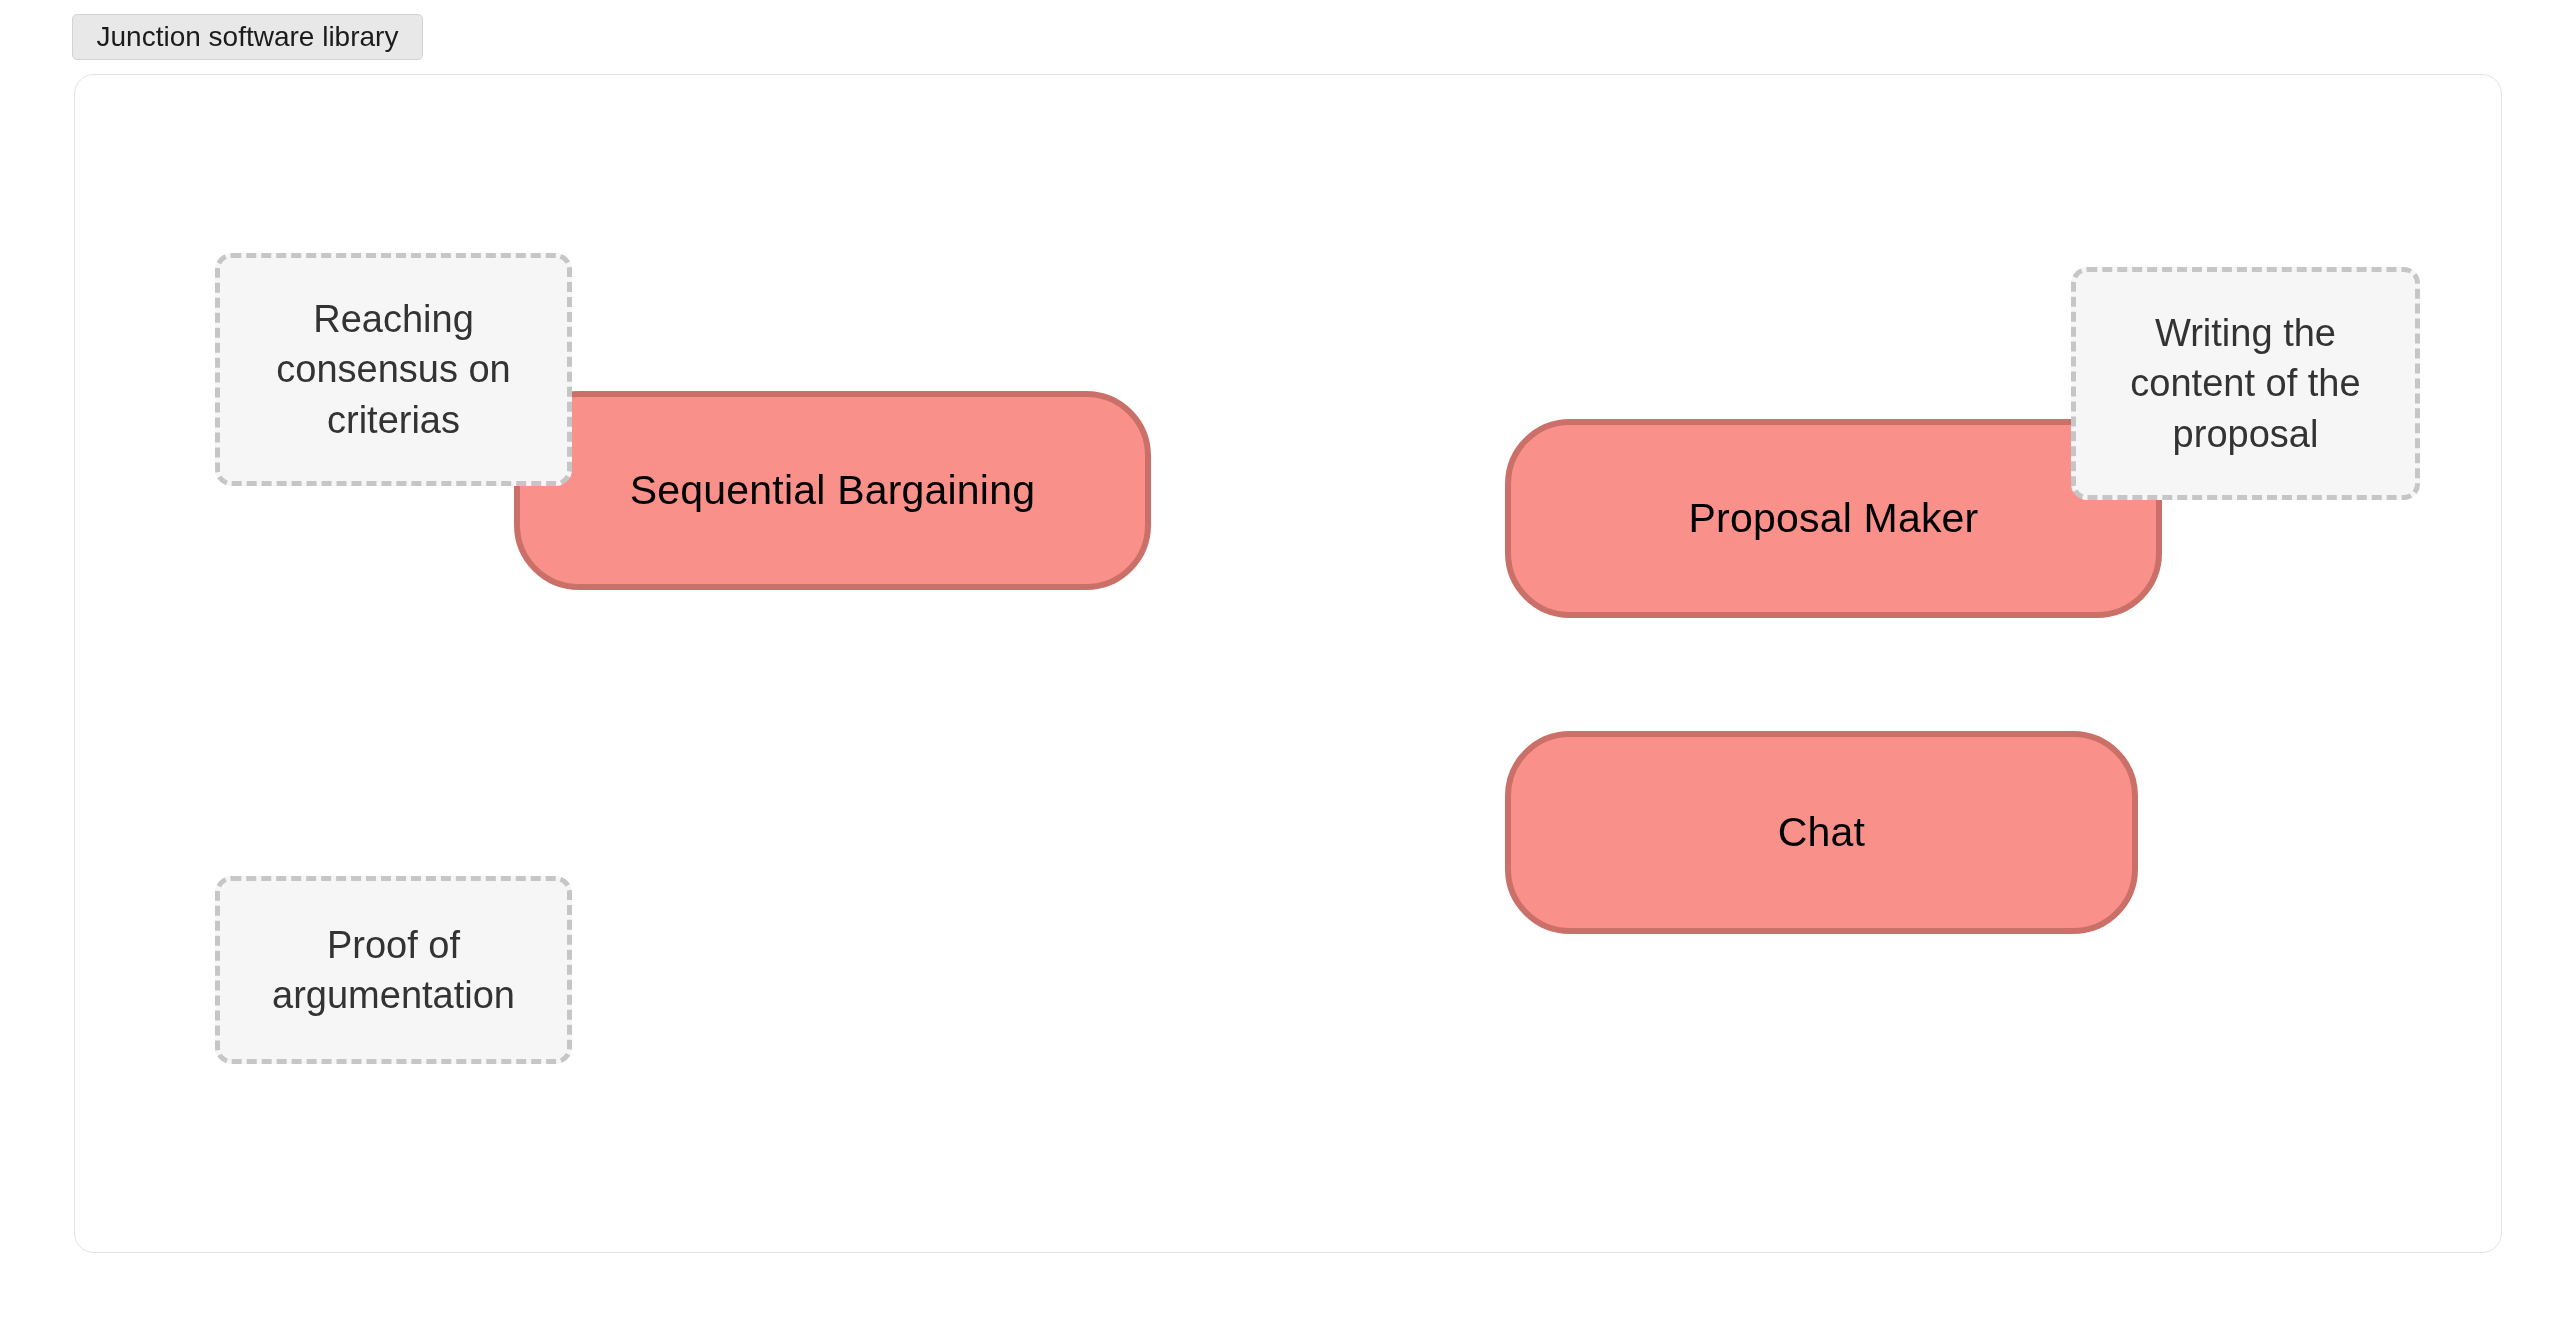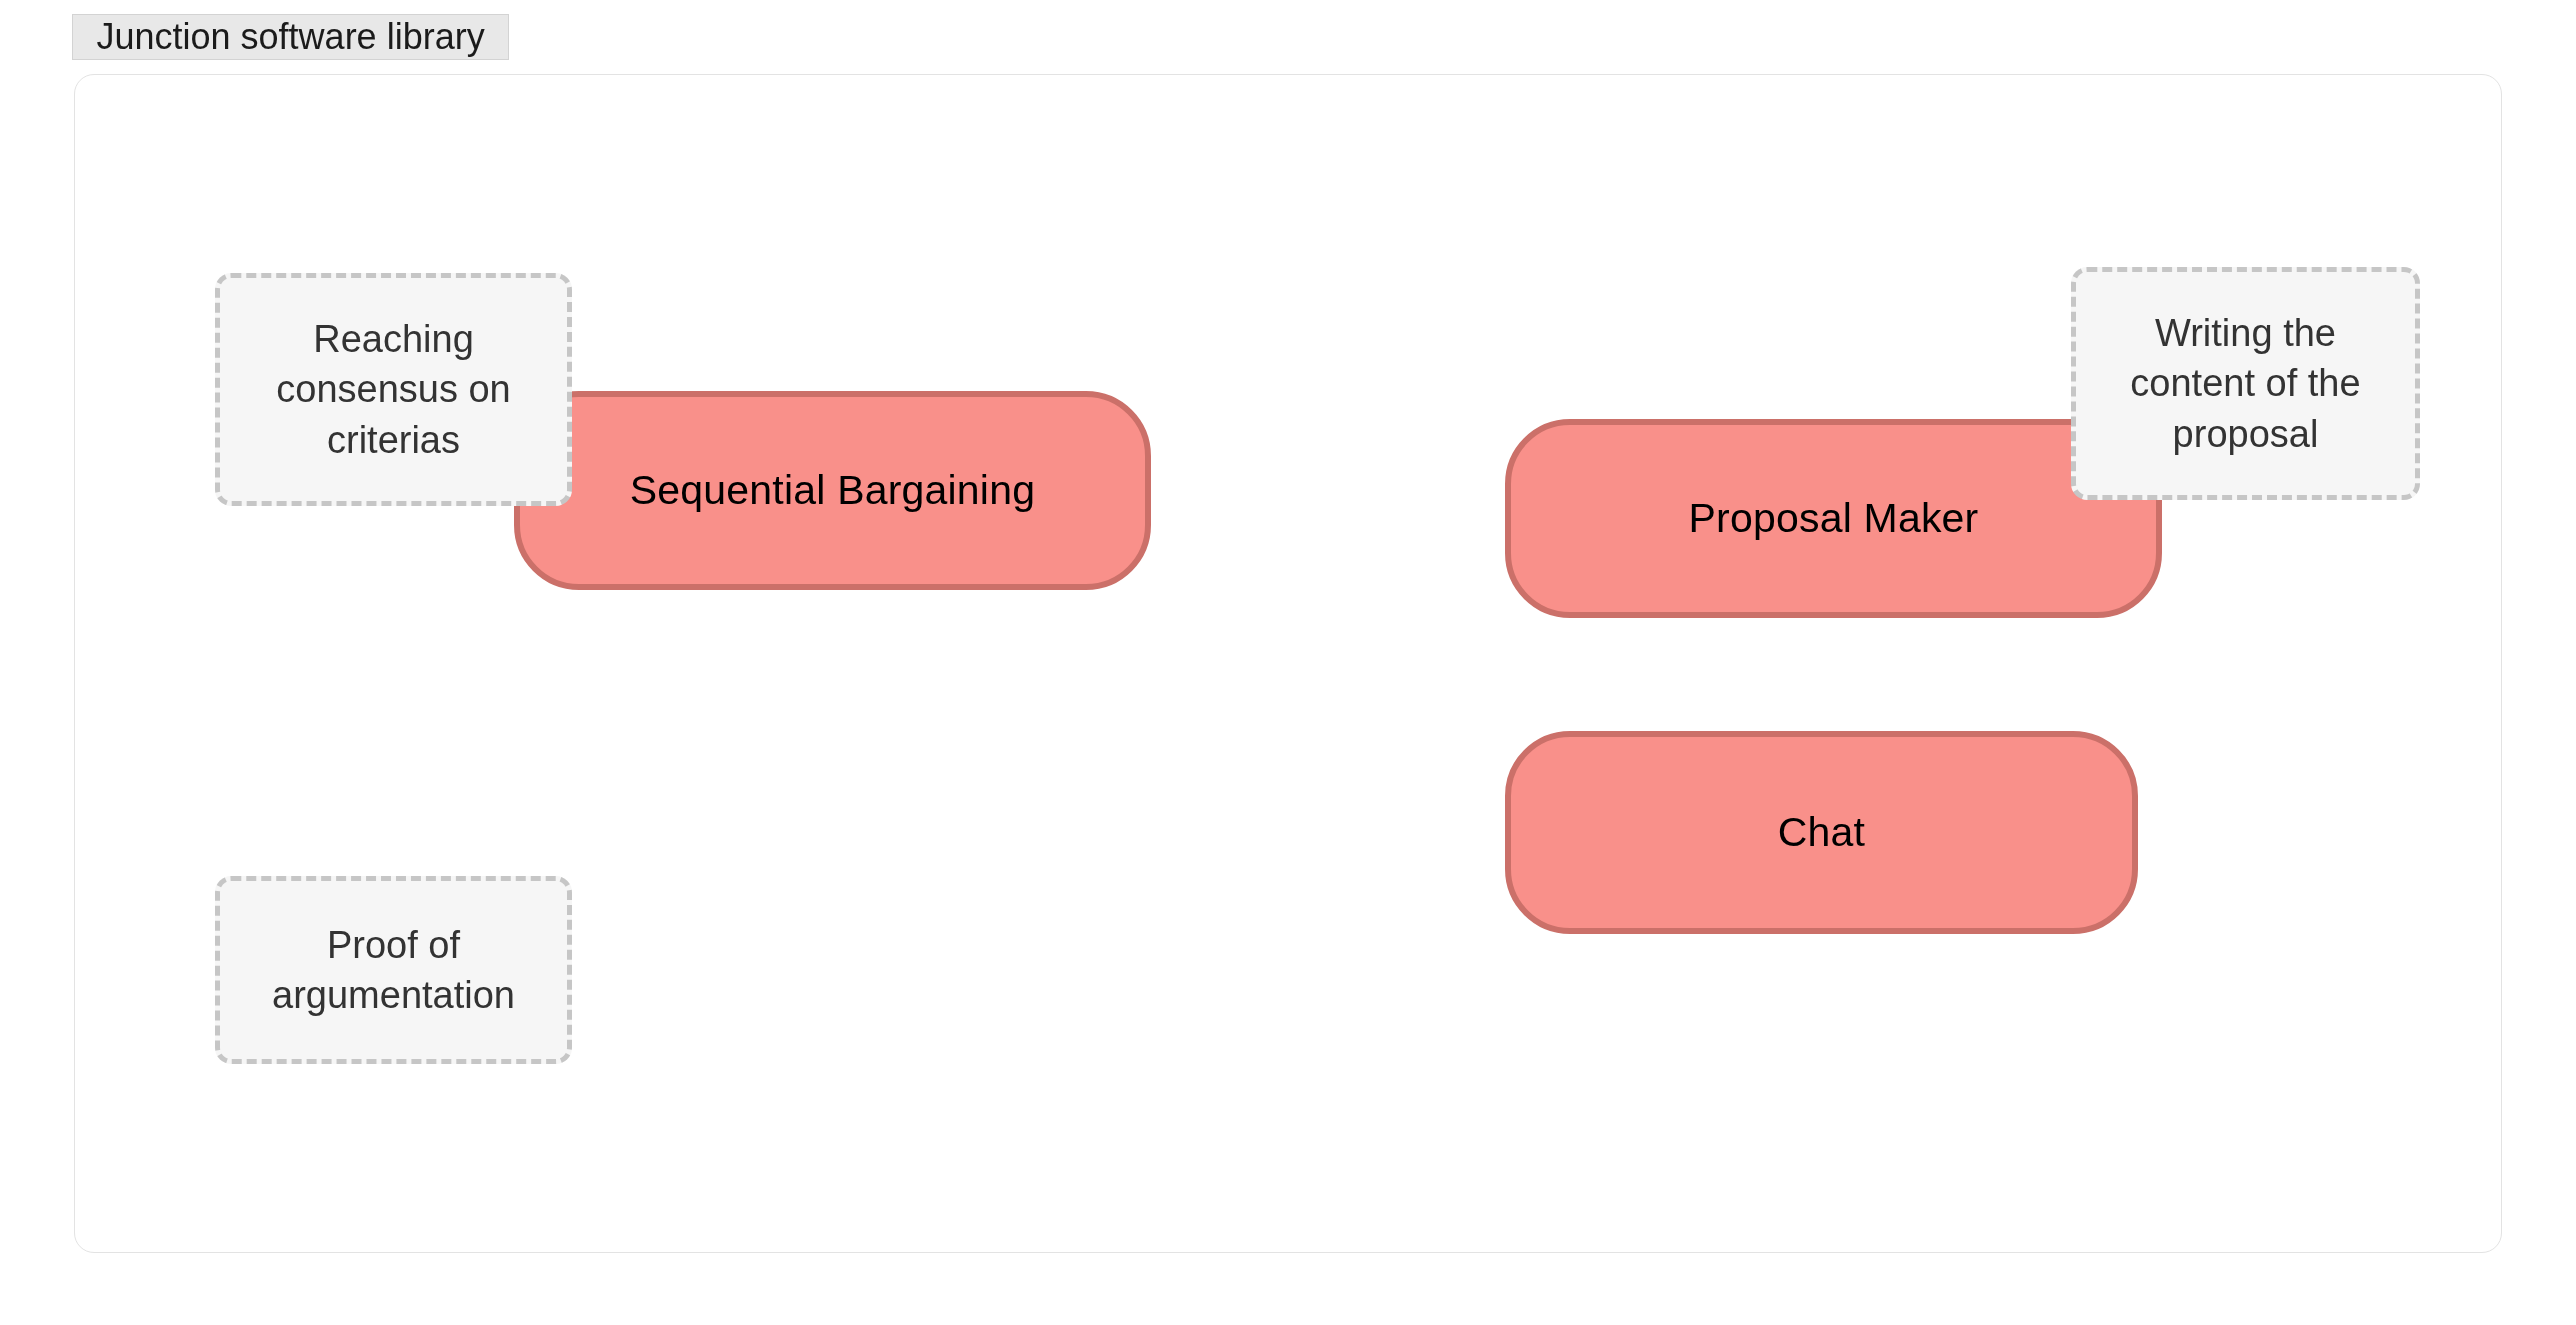--- a/index.html
+++ b/index.html
@@ -33,23 +33,23 @@
     position: absolute;
     left: 72px;
     top: 13.6px;
     height: 46px;
     box-sizing: border-box;
     display: flex;
     align-items: center;
     padding: 0 23.5px;
     background: #e8e8e8;
     border: 0.9px solid #d3d3d3;
-    border-radius: 0;
+    border-radius: 5px;
     color: #1b1b1b;
-    font-size: 36px;
+    font-size: 28px;
     line-height: 1;
     white-space: nowrap;
   }
 
   
   .canvas-panel {
     position: absolute;
     left: 74px;
     top: 74px;
     width: 2428px;
@@ -102,21 +102,21 @@
     align-items: center;
     justify-content: center;
     text-align: center;
     color: #333333;
     font-size: 38px;
     line-height: 1.32;
     padding: 9px 12.7px;
     z-index: 5;
   }
 
-  .note-reaching-consensus { left: 215px;  top: 273px;  width: 357px; height: 233px; }
+  .note-reaching-consensus { left: 215px;  top: 253px;  width: 357px; height: 233px; }
   .note-writing-content    { left: 2071px; top: 267px;  width: 349px; height: 233px; }
   .note-proof-argument     { left: 215px;  top: 876px;  width: 357px; height: 188px; }
   .note-discuss-argue      { left: 2071px; top: 876px;  width: 349px; height: 235px; }
 </style>
 </head>
 <body>
 
 <div id="root">
 
   <div class="tab-bar">

